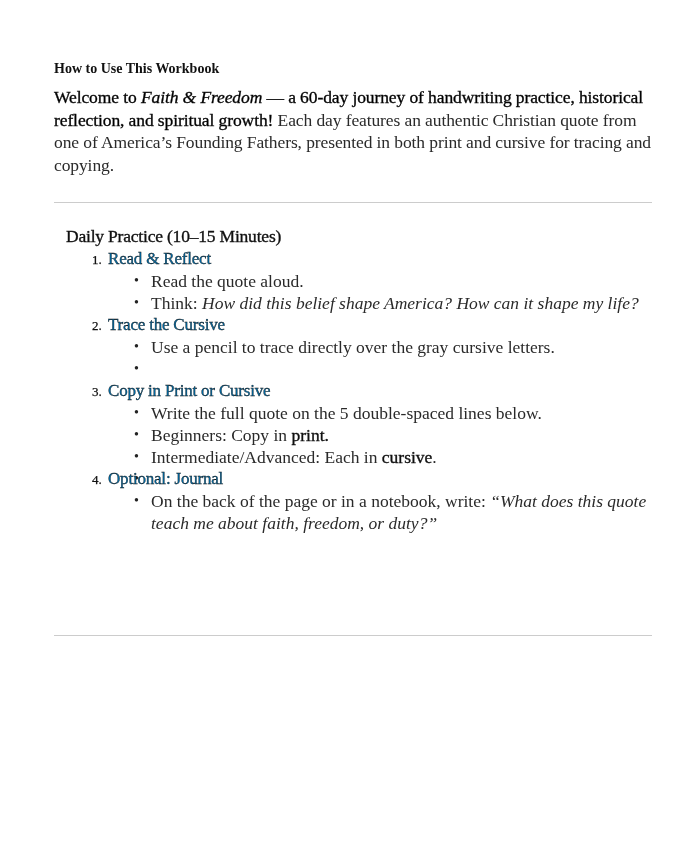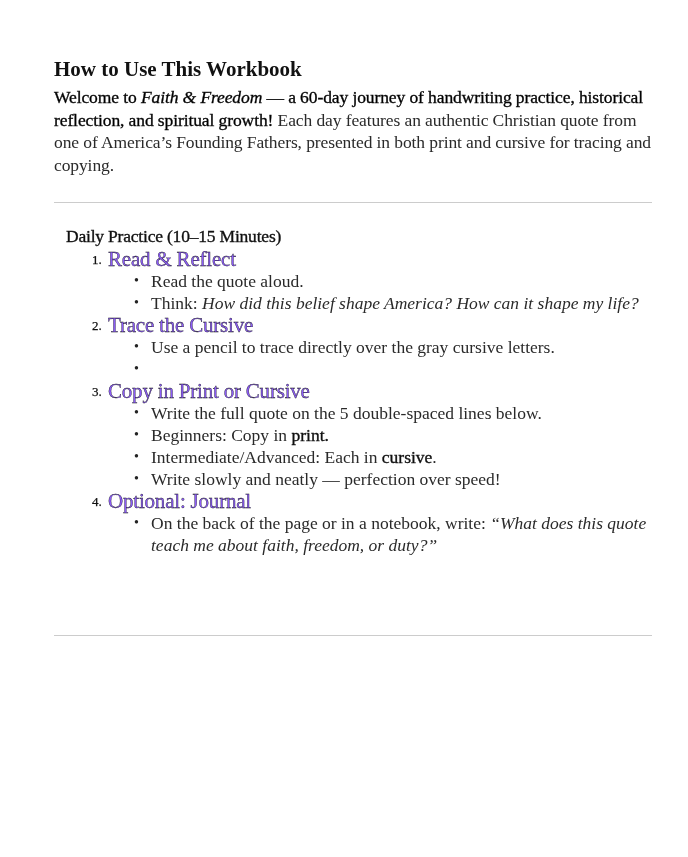--- a/index.html
+++ b/index.html
@@ -4,21 +4,21 @@
 <style>
   html, body { margin: 0; padding: 0; background: #ffffff; }
   body {
     width: 688px; height: 857px; overflow: hidden; position: relative;
     font-family: "Liberation Serif", "DejaVu Serif", serif;
     color: #222222;
   }
   .page { position: absolute; left: 54px; top: 56px; width: 598px; }
   h1 {
     font-family: "Liberation Serif", serif;
-    font-weight: bold; font-size: 21px; color: #111111;
+    font-weight: bold; font-size: 14px; color: #111111;
     margin: 0; line-height: 26px;
   }
   .intro {
     margin: 4px 0 0 0; font-size: 17.5px; line-height: 22.5px; color: #2a2a2a;
     letter-spacing: -0.1px;
   }
   .intro .lead { color: #000000; font-weight: normal; -webkit-text-stroke: 0.35px #111; }
   .intro em { font-style: italic; }
   hr.divider {
     border: none; border-top: 1px solid #cccccc; margin: 0; position: absolute; left: 0; width: 598px;
@@ -26,21 +26,21 @@
   #hr1 { top: 146px; }
   #hr2 { top: 579px; }
   .section { position: absolute; left: 12px; top: 168px; width: 598px; }
   h2 {
     font-size: 17.5px; font-weight: normal; color: #111; margin: 0; line-height: 24px;
     -webkit-text-stroke: 0.35px #111; letter-spacing: -0.2px;
   }
   ol.steps { list-style: none; margin: 0; padding: 0; }
   ol.steps > li { position: relative; padding-left: 42px; }
   .step-title {
-    font-size: 21px; line-height: 22px; color: #8b5cf6; -webkit-text-stroke: 0.35px #111;
+    font-size: 17px; line-height: 22px; color: #0369a1; -webkit-text-stroke: 0.35px #111;
     letter-spacing: -0.2px; display: block;
   }
   .step-num {
     position: absolute; left: 26px; top: 0; font-size: 13px; line-height: 24px; color: #111;
     -webkit-text-stroke: 0.25px #111;
   }
   ul.bullets { list-style: none; margin: 0; padding: 0 0 0 43px; }
   ul.bullets li {
     position: relative; font-size: 17.5px; line-height: 22px; color: #2a2a2a; padding-left: 0;
   }
@@ -85,21 +85,21 @@
         <div class="gap"></div>
       </li>
 
       <li>
         <span class="step-num">3.</span>
         <span class="step-title">Copy in Print or Cursive</span>
         <ul class="bullets">
           <li><span class="dot">•</span><span>Write the full quote on the 5 double-spaced lines below.</span></li>
           <li><span class="dot">•</span><span>Beginners: Copy in </span><b>print.</b></li>
           <li><span class="dot">•</span><span>Intermediate/Advanced: Each in </span><b>cursive</b><span>.</span></li>
-          <li><span class="dot">•</span><span>Write slowly and neatly — perfection over speed!</span></li>
+          <li><span class="dot">•</span></li>
         </ul>
       </li>
 
       <li>
         <span class="step-num">4.</span>
         <span class="step-title">Optional: Journal</span>
         <ul class="bullets">
           <li><span class="dot">•</span><span>On the back of the page or in a notebook, write: </span><em>“What does this quote teach me about faith, freedom, or duty?”</em></li>
         </ul>
       </li>

